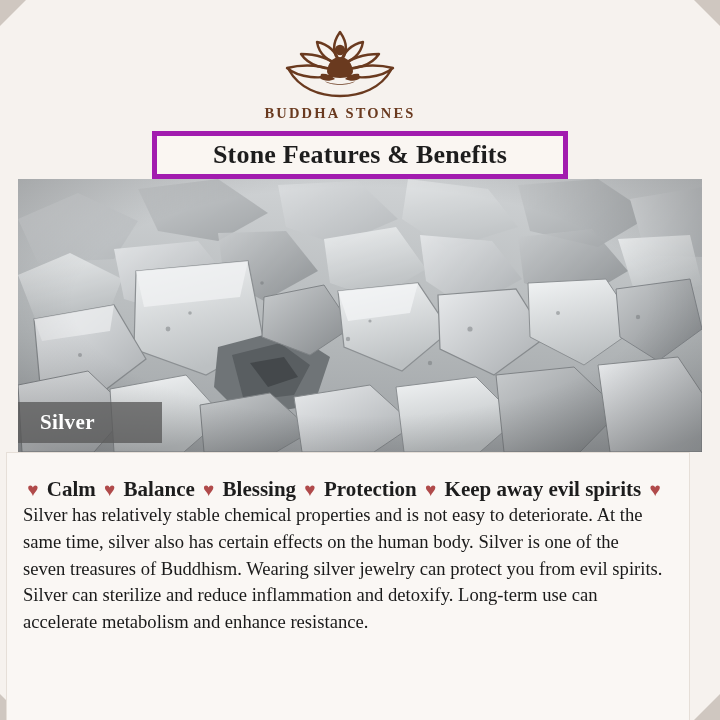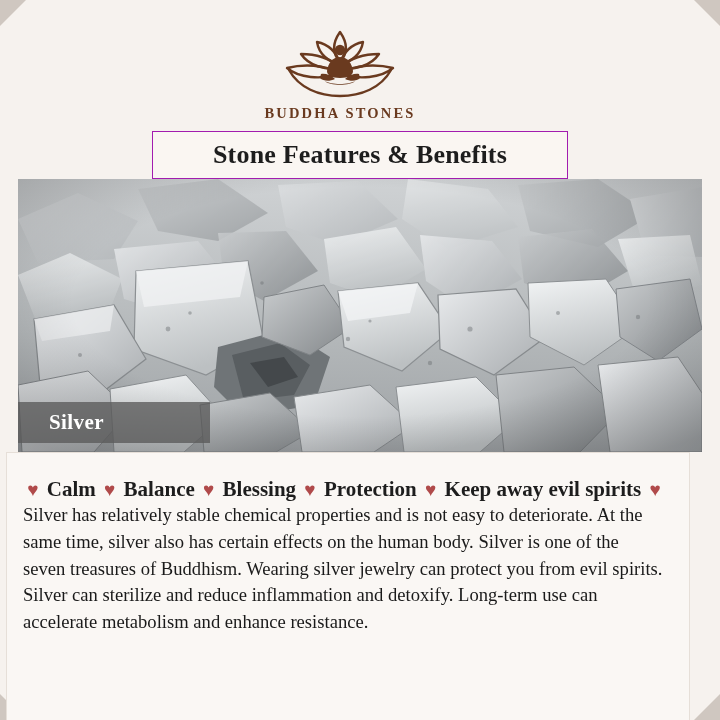--- a/index.html
+++ b/index.html
@@ -72,21 +72,21 @@
   }
 
   
   .title-banner {
     position: absolute;
     top: 131px;
     left: 152px;
     width: 416px;
     height: 48px;
     background: #faf6f2;
-    border: 1px solid #a21caf;
+    border: 5px solid #a21caf;
     box-sizing: border-box;
     display: flex;
     align-items: center;
     justify-content: center;
   }
   .title-banner .title {
     font-family: "Liberation Serif", serif;
     font-weight: bold;
     font-size: 26px;
     color: #1d1d1d;
@@ -102,27 +102,27 @@
     height: 273px;
     overflow: hidden;
     background: #b9bcbe;
   }
   .photo svg { display: block; }
 
   .stone-label {
     position: absolute;
     left: 18px;
     top: 402px;
-    width: 192px;
+    width: 144px;
     height: 41px;
     background: rgba(90,90,90,0.78);
     display: flex;
     align-items: center;
     box-sizing: border-box;
-    padding-left: 31px;
+    padding-left: 22px;
   }
   .stone-label span {
     color: #ffffff;
     font-family: "Liberation Serif", serif;
     font-weight: bold;
     font-size: 21px;
     letter-spacing: 0.4px;
   }
 
   

